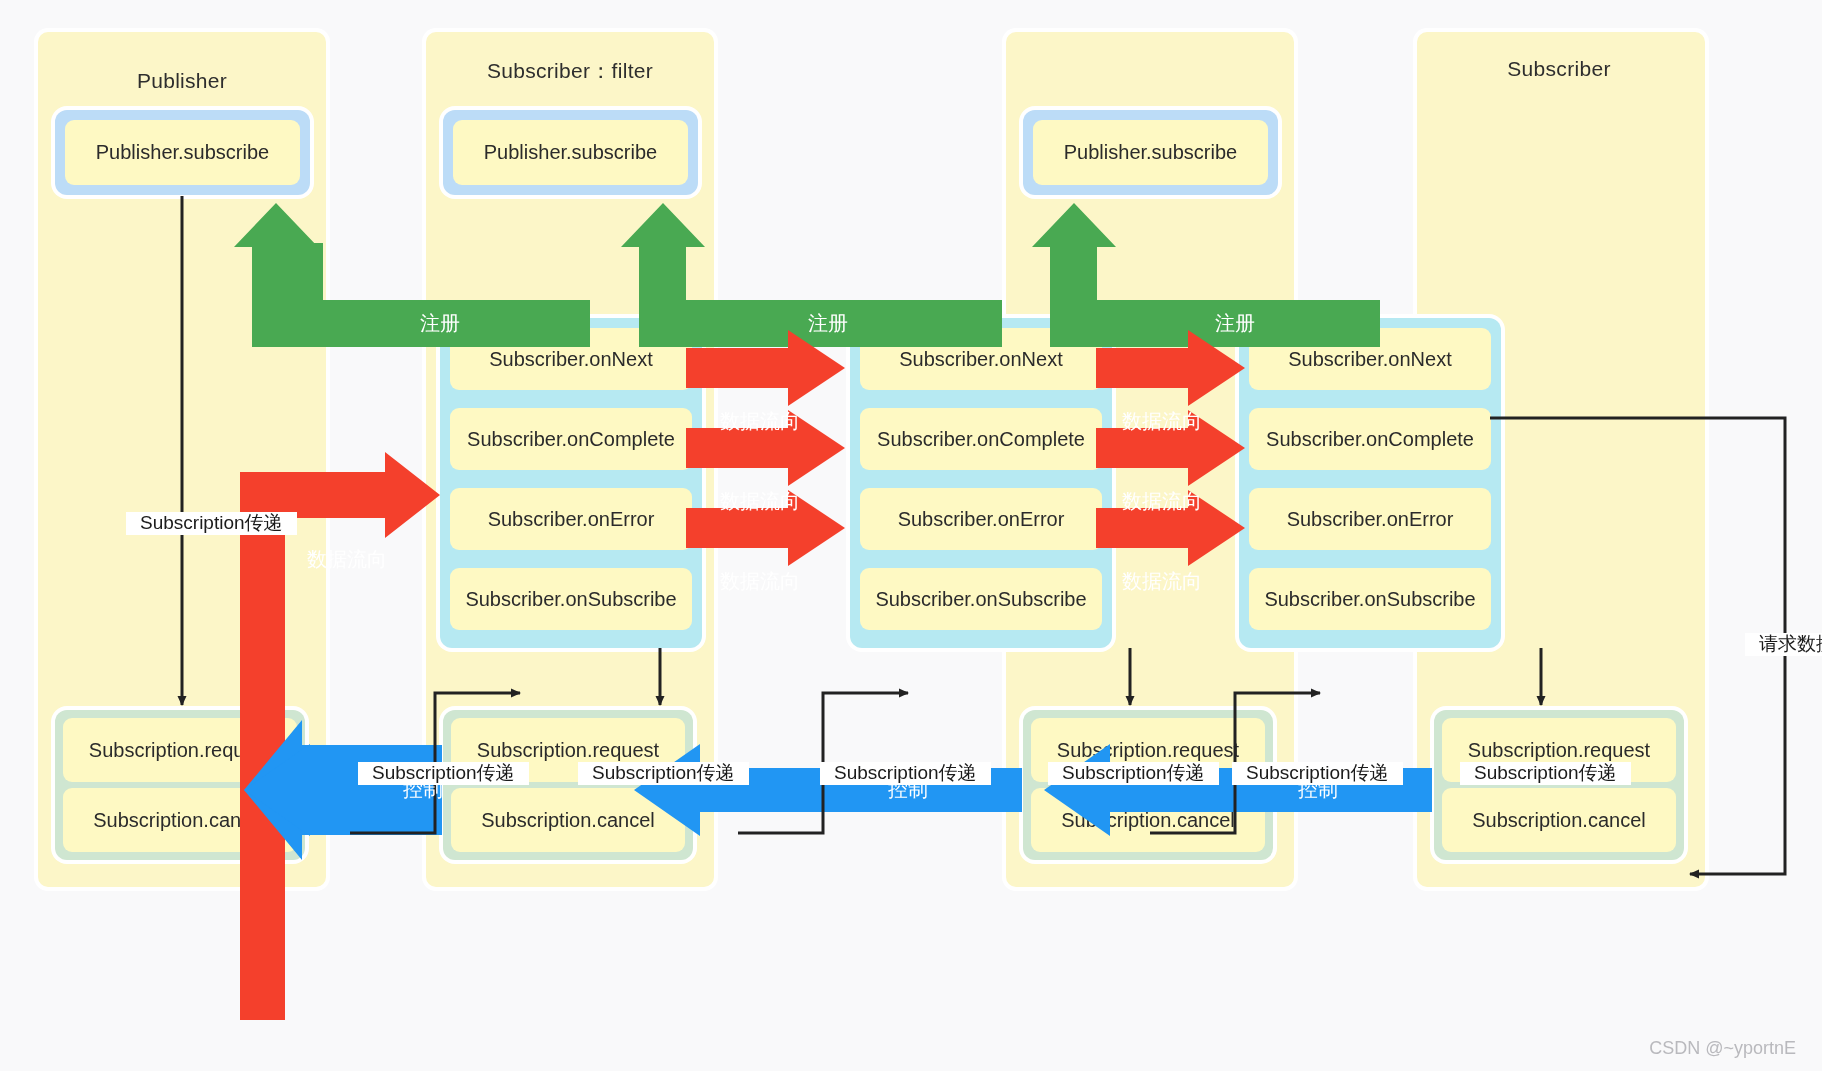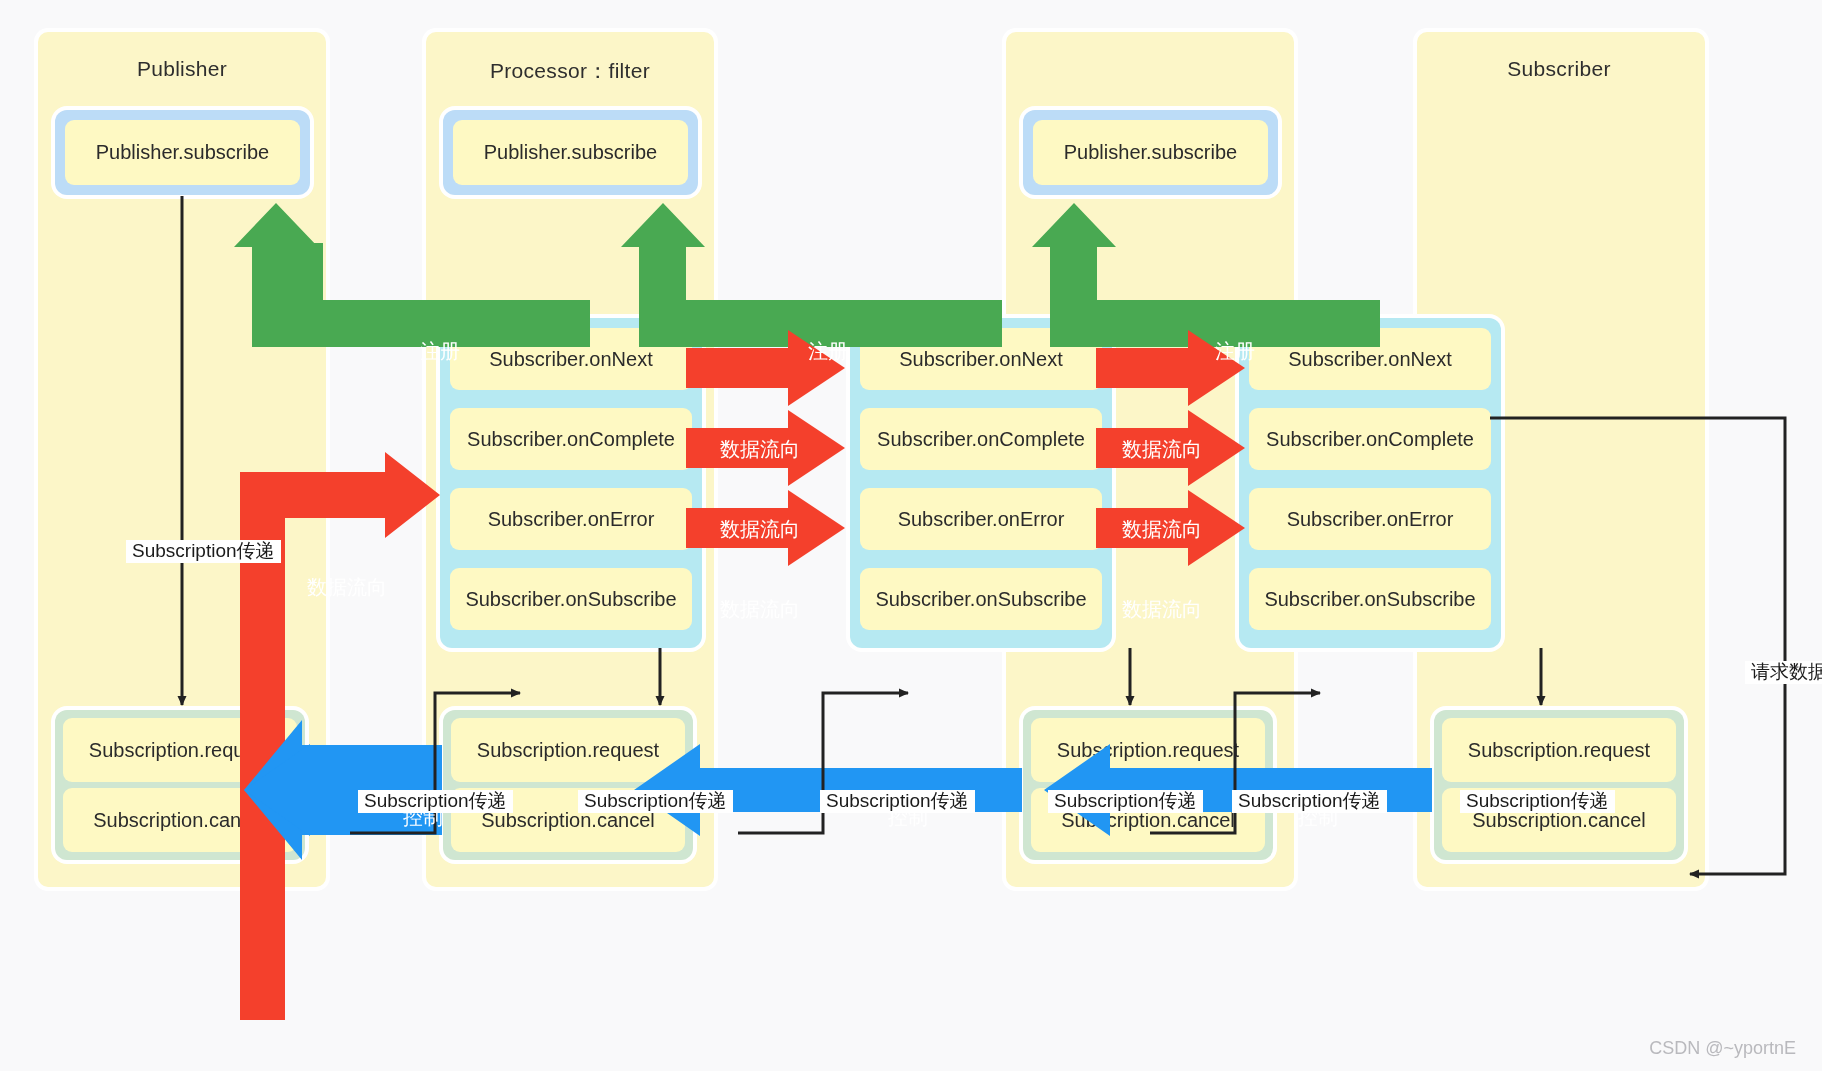--- a/index.html
+++ b/index.html
@@ -45,41 +45,40 @@
 
   
   svg.ov{position:absolute;left:0;top:0;width:1822px;height:1071px;pointer-events:none;}
 
   
   .lbl{
     position:absolute;
     font-size:19px;
     white-space:nowrap;
     line-height:1.1;
-    margin-top:28px;
-  }
-  .lbl-dark{color:#1b1b1b;background:#ffffff;padding:1px 6px;}
+  }
+  .lbl-dark{color:#1b1b1b;background:#ffffff;padding:1px 14px;}
   .lbl-white{color:#ffffff;font-size:20px;}
   .watermark{
     position:absolute;right:26px;bottom:12px;
     font-size:18px;color:#b9b9bd;white-space:nowrap;
   }
 </style>
 </head>
 <body>
 
 <div id="stage">
 
   <div class="col" style="left:38px;top:32px;width:288px;height:855px;"></div>
   <div class="col" style="left:426px;top:32px;width:288px;height:855px;"></div>
   <div class="col" style="left:1006px;top:32px;width:288px;height:855px;"></div>
   <div class="col" style="left:1417px;top:32px;width:288px;height:855px;"></div>
 
-  <div class="col-title" style="left:38px;top:57px;width:288px;">Publisher</div>
-  <div class="col-title" style="left:426px;top:57px;width:288px;">Processor：filter</div>
+  <div class="col-title" style="left:38px;top:69px;width:288px;">Publisher</div>
+  <div class="col-title" style="left:426px;top:57px;width:288px;">Subscriber：filter</div>
   <div class="col-title" style="left:1417px;top:57px;width:284px;">Subscriber</div>
 
   <div class="grp grp-blue" style="left:55px;top:110px;width:255px;height:85px;">
     <div class="cell" style="left:10px;top:10px;width:235px;height:65px;">Publisher.subscribe</div>
   </div>
   <div class="grp grp-blue" style="left:443px;top:110px;width:255px;height:85px;">
     <div class="cell" style="left:10px;top:10px;width:235px;height:65px;">Publisher.subscribe</div>
   </div>
   <div class="grp grp-blue" style="left:1023px;top:110px;width:255px;height:85px;">
     <div class="cell" style="left:10px;top:10px;width:235px;height:65px;">Publisher.subscribe</div>

